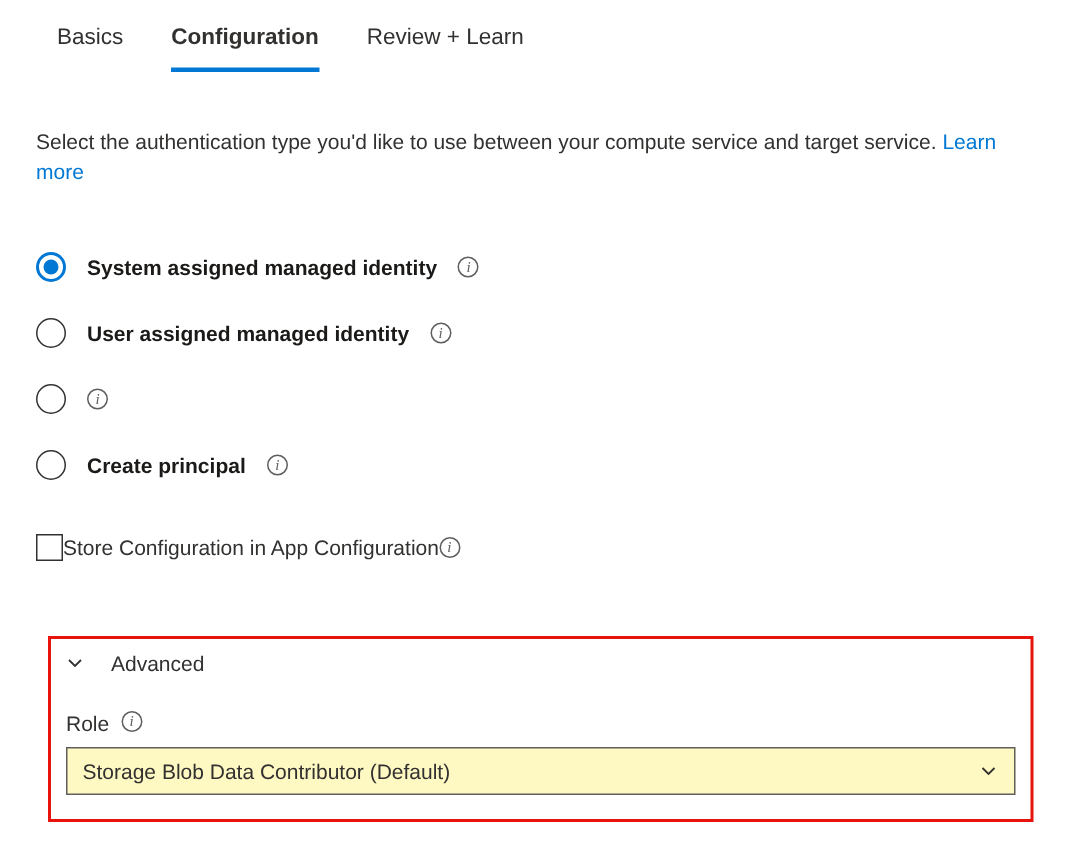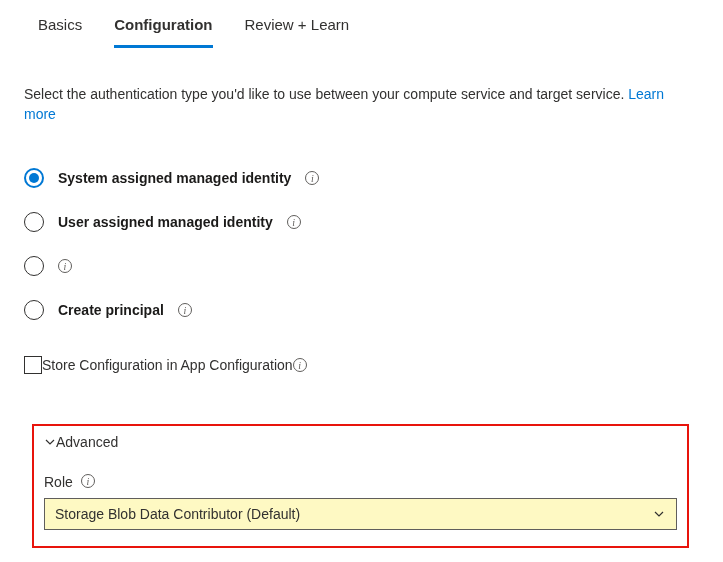--- a/index.html
+++ b/index.html
@@ -114,21 +114,21 @@
       flex-shrink: 0;
     }
     .advanced-box {
       border: 2px solid #e8140c;
       padding: 8px 10px 16px 10px;
       margin: 0 10px 0 8px;
     }
     .advanced-header {
       display: flex;
       align-items: center;
-      gap: 0;
+      gap: 18px;
       cursor: pointer;
       font-size: 14px;
       margin-bottom: 24px;
     }
     .chevron {
       display: inline-block;
     }
     .chevron svg {
       display: block;
     }

